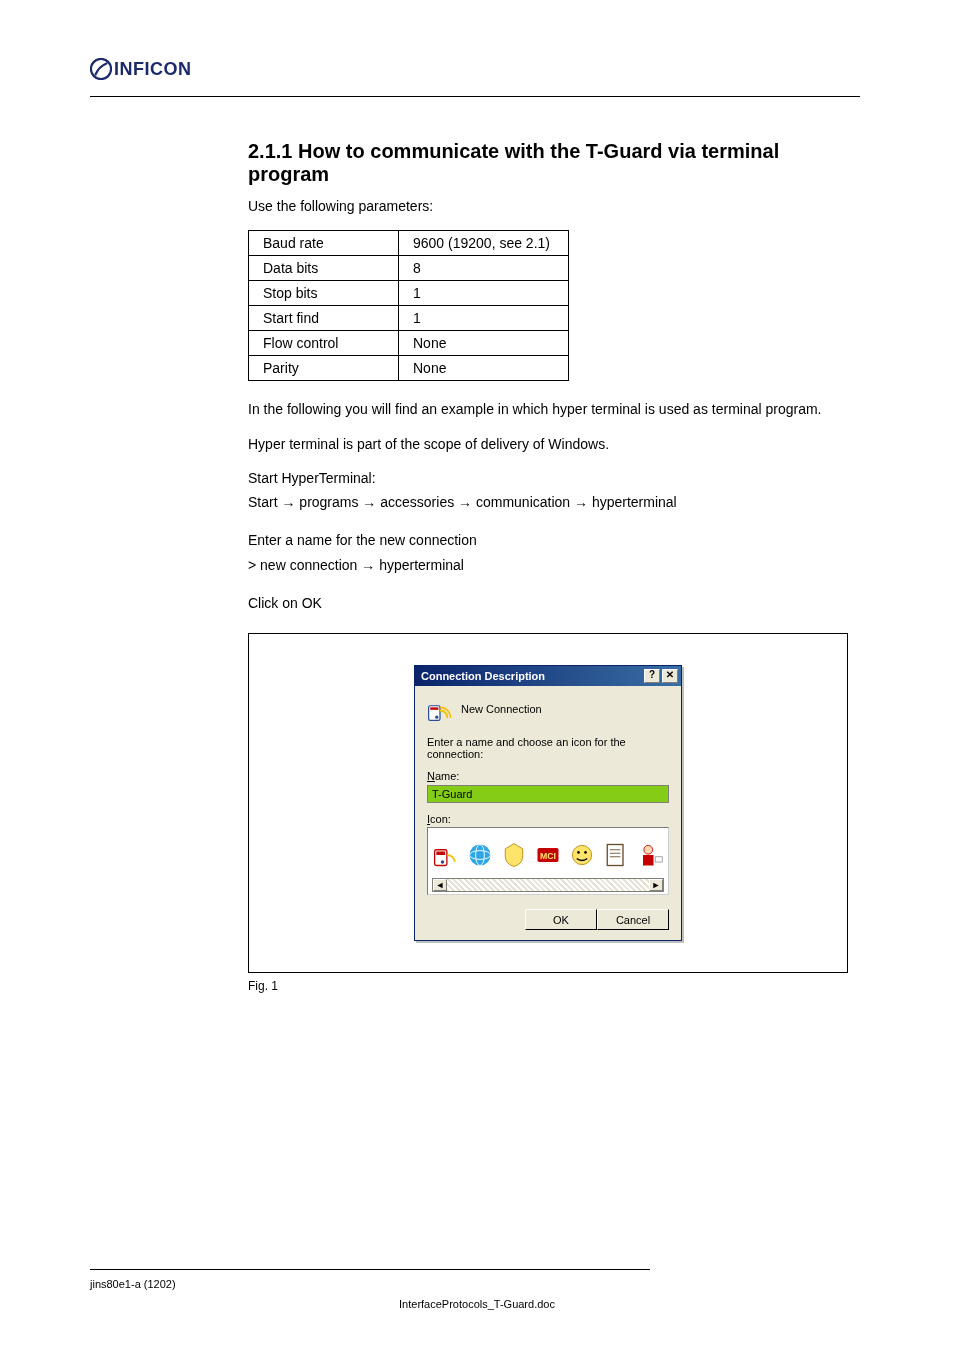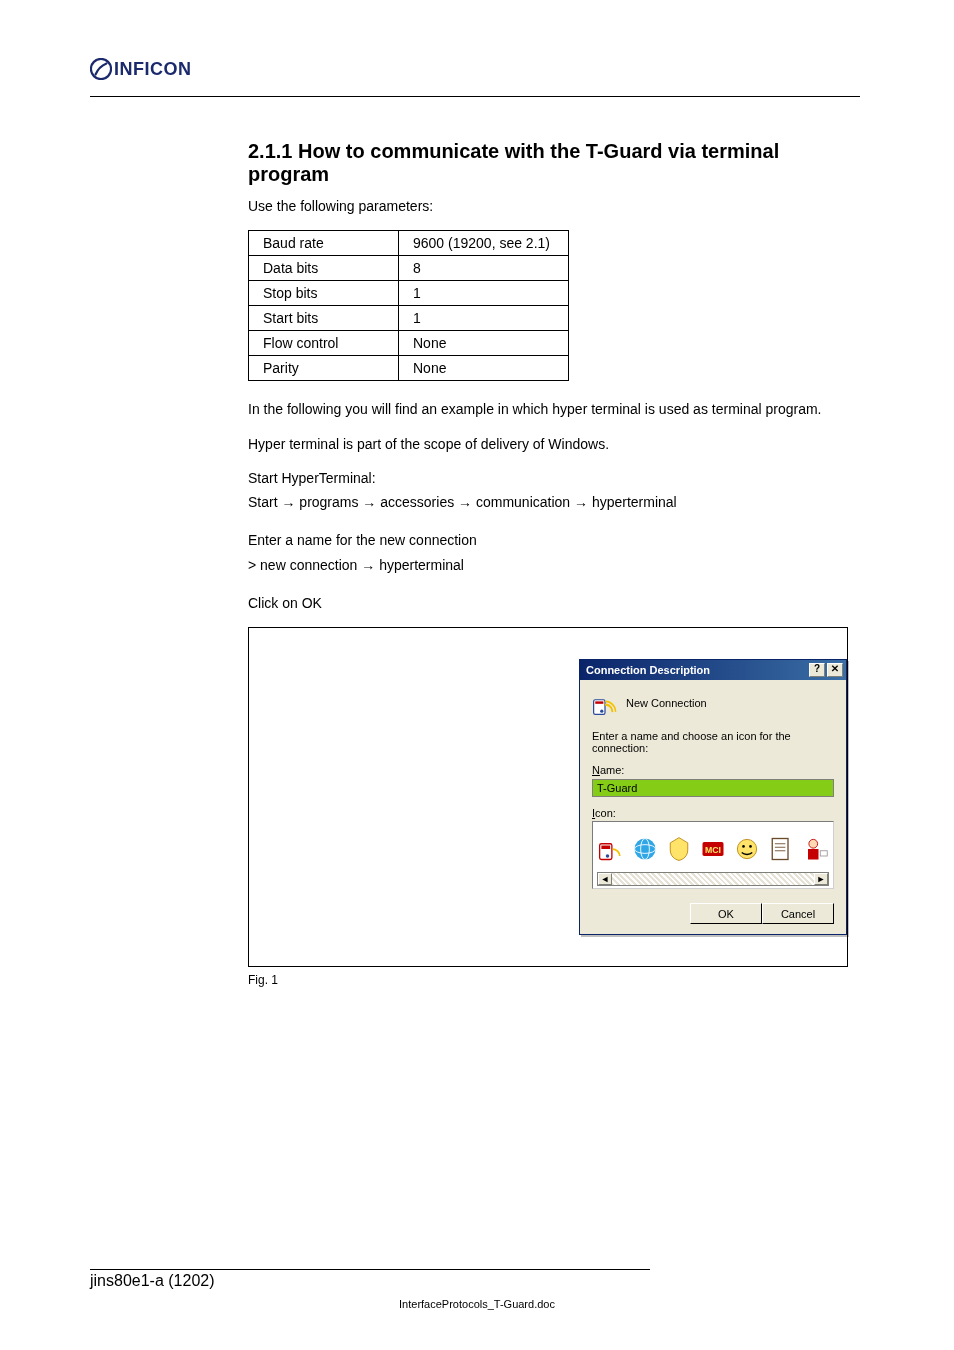--- a/index.html
+++ b/index.html
@@ -17,21 +17,21 @@
 
   table.spec { border-collapse: collapse; margin: 6px 0 18px 0; }
   table.spec td { border: 1px solid #000; padding: 4px 14px; font-size: 14px; }
   table.spec td:first-child { width: 150px; }
   table.spec td:last-child { width: 170px; }
 
   .tight-para { font-size: 14px; line-height: 1.45; margin-bottom: 4px; }
   .bullet-line { font-size: 14px; line-height: 1.45; margin-left: 0; }
   .step-gap { margin-top: 18px; }
 
-  .figure-box { border: 1px solid #000; width: 600px; height: 340px; margin-top: 14px; display: flex; align-items: center; justify-content: flex-end; background: #fff; }
+  .figure-box { border: 1px solid #000; width: 600px; height: 340px; margin-top: 20px; display: flex; align-items: center; justify-content: center; background: #fff; }
 
   .dialog { width: 268px; background: #ece9d8; border: 1px solid #0a246a; box-shadow: 2px 2px 0 rgba(0,0,0,0.25); font-family: Tahoma, Geneva, sans-serif; }
   .dlg-title { background: linear-gradient(90deg, #0a246a, #3a6ea5); color: #fff; display: flex; align-items: center; justify-content: space-between; height: 20px; padding: 0 3px 0 6px; font-size: 11px; font-weight: 700; }
   .dlg-ctrl { display: flex; gap: 2px; }
   .dlg-btn { width: 16px; height: 14px; background: #ece9d8; border: 1px solid #fff; border-right-color:#80807a; border-bottom-color:#80807a; font-size: 10px; line-height: 10px; text-align: center; color:#000; }
   .dlg-body { padding: 10px 12px 10px 12px; }
   .dlg-row { display: flex; align-items: center; gap: 8px; margin-bottom: 14px; }
   .dlg-ic { width: 26px; height: 26px; }
   .dlg-small { font-size: 11px; color: #000; }
   .dlg-label { font-size: 11px; margin-bottom: 2px; }
@@ -41,21 +41,21 @@
   .icon-strip { display: flex; gap: 6px; align-items: center; height: 42px; overflow: hidden; }
   .hs-scroll { display: flex; height: 14px; border: 1px solid #80807a; background: #ece9d8; margin-top: 2px; }
   .hs-btn { width: 14px; display:flex; align-items:center; justify-content:center; font-size:9px; background:#ece9d8; border:1px solid #fff; border-right-color:#80807a; border-bottom-color:#80807a; }
   .hs-track { flex: 1; background: repeating-linear-gradient(45deg,#e6e3d6,#e6e3d6 2px,#fff 2px,#fff 4px); }
   .dlg-btns { display: flex; justify-content: flex-end; margin-top: 14px; }
   .winbtn { width: 72px; height: 21px; font-size: 11px; background: #ece9d8; border: 1px solid #000; border-top-color:#fff; border-left-color:#fff; }
 
   .fig-cap { font-size: 12px; margin-top: 6px; }
 
   .footer-rule { position: absolute; left: 90px; bottom: 80px; width: 560px; height: 1px; background: #000; }
-  .footer-left { position: absolute; left: 90px; bottom: 60px; font-size: 16px; }
+  .footer-left { position: absolute; left: 90px; bottom: 60px; font-size: 11px; }
   .footer-center { position: absolute; left: 0; width: 954px; bottom: 40px; text-align: center; font-size: 11px; }
 
   .ic { width: 34px; height: 34px; }
 </style>
 </head>
 <body>
 
 <div class="page">
   <div class="logo">
     <svg class="logo-mark" viewBox="0 0 24 24">
@@ -83,21 +83,21 @@
           </tr>
       <tr>
             <td>Data bits</td>
             <td>8</td>
           </tr>
       <tr>
             <td>Stop bits</td>
             <td>1</td>
           </tr>
       <tr>
-            <td>Start bits</td>
+            <td>Start find</td>
             <td>1</td>
           </tr>
       <tr>
             <td>Flow control</td>
             <td>None</td>
           </tr>
       <tr>
             <td>Parity</td>
             <td>None</td>
           </tr>

